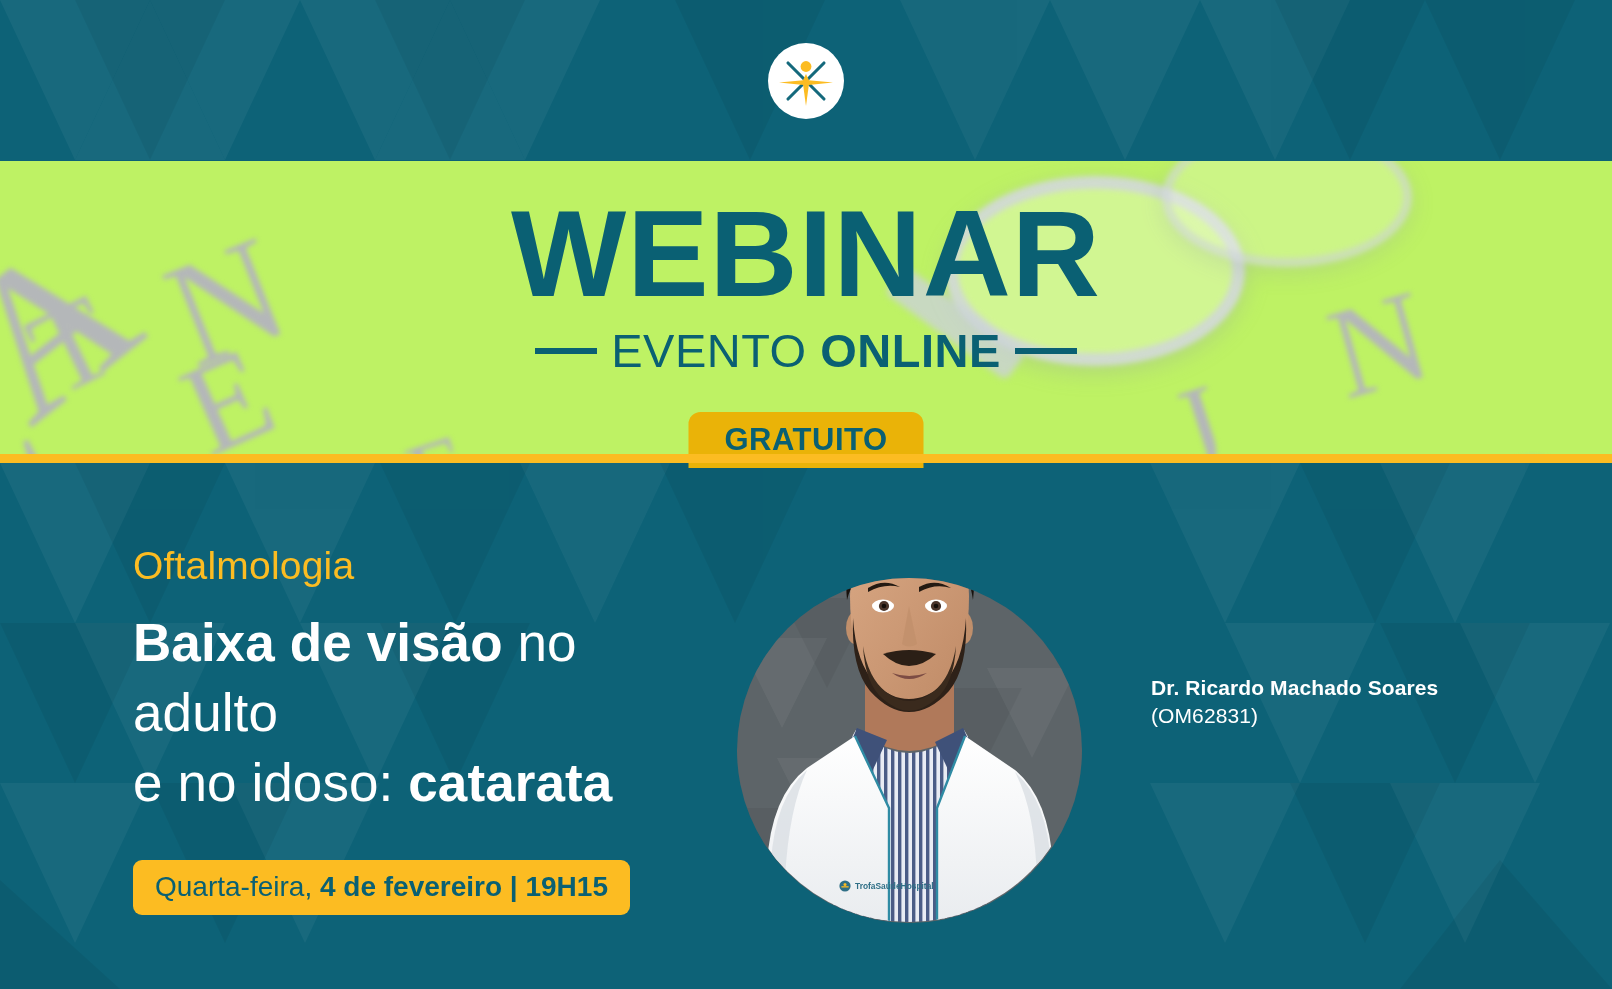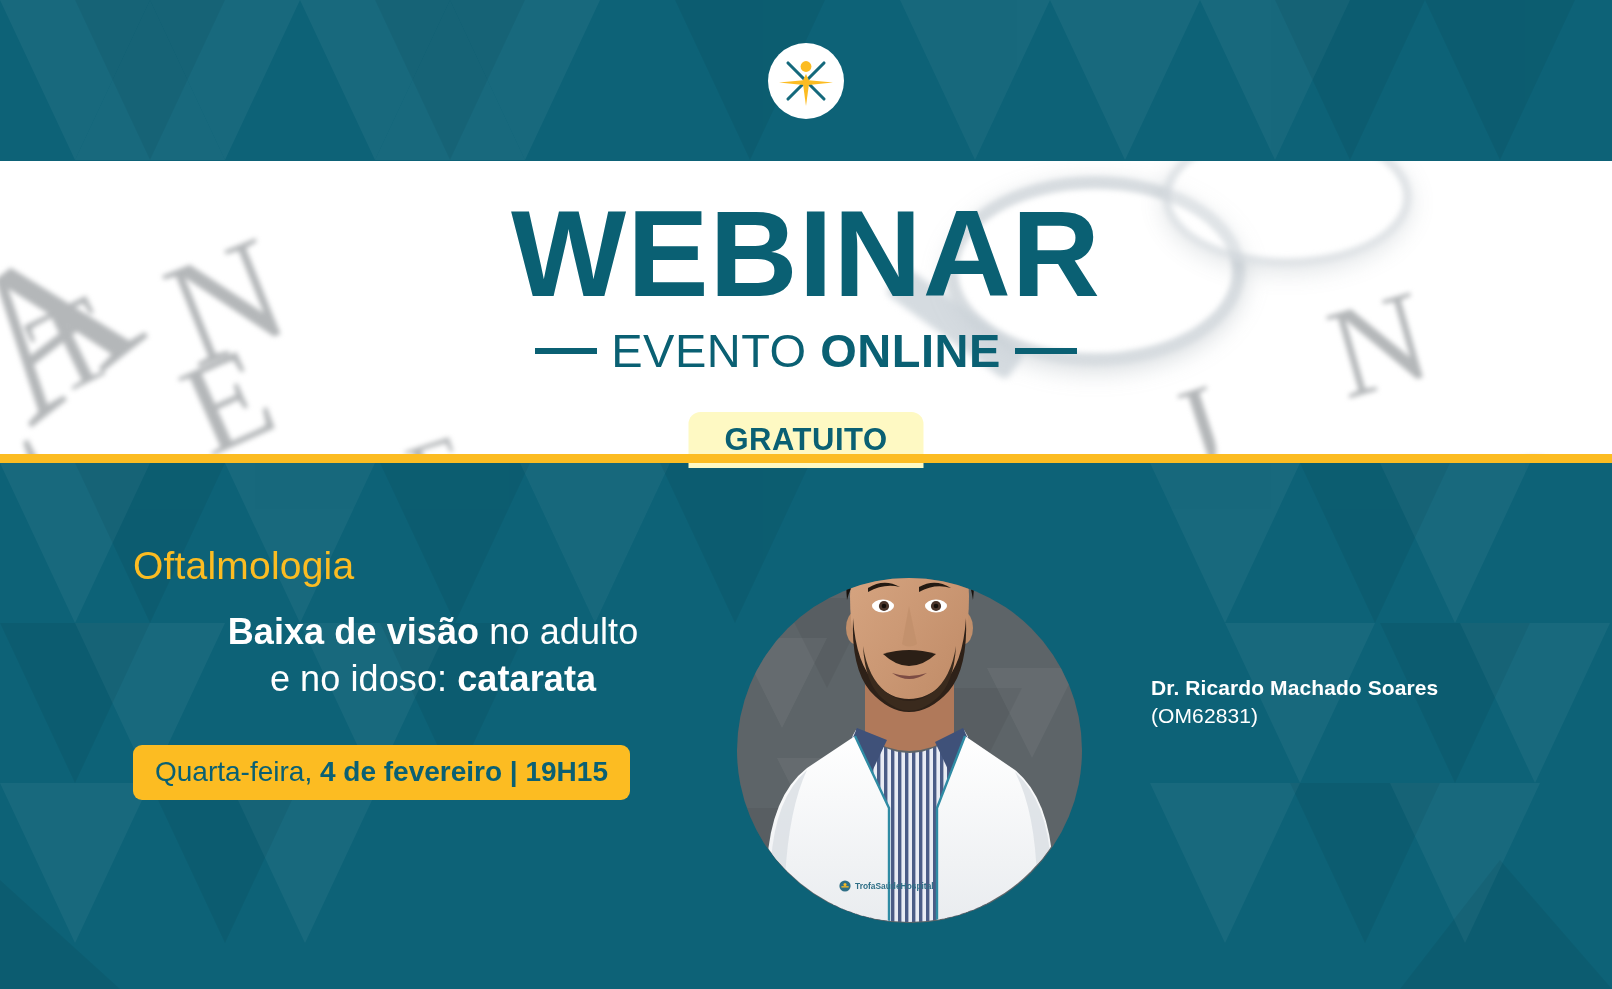--- a/index.html
+++ b/index.html
@@ -31,21 +31,21 @@
   .brand-text {
     font-size:53px; letter-spacing:-0.5px; color:#ffffff;
     white-space:nowrap; line-height:1;
   }
   .brand-text .b { font-weight:bold; }
   .brand-text .l { font-weight:300; }
 
   
   .banner {
     position:absolute; left:0; top:161px; width:1612px; height:293px;
-    background:#ffffff; overflow:hidden; z-index:4;
+    background:#bef264; overflow:hidden; z-index:4;
   }
   .chart-layer { position:absolute; inset:-60px; filter:blur(2.4px); }
   .chart-letter {
     position:absolute; font-family:"Liberation Serif", serif;
     color:#b4b7b9; font-weight:normal; line-height:1;
   }
   .lens {
     position:absolute; border-radius:50%;
     border:13px solid rgba(208,214,219,0.85);
     background:rgba(255,255,255,0.30);
@@ -74,43 +74,43 @@
     font-size:47px; color:#0a6073; letter-spacing:0.5px;
     line-height:1; white-space:nowrap;
   }
   .evento .lite { font-weight:300; }
   .evento .bold { font-weight:bold; }
 
   
   .gratuito {
     position:absolute; left:50%; transform:translateX(-50%);
     top:412px; z-index:6;
-    background:#fef9c3; border-radius:12px 12px 0 0;
+    background:#eab308; border-radius:12px 12px 0 0;
     padding:9px 36px 8px;
     font-size:31px; font-weight:bold; color:#0a6073;
     letter-spacing:0.5px; line-height:1.25;
   }
 
   
   .divider {
     position:absolute; left:0; top:454px; width:1612px; height:9px;
     background:#fcbc22; z-index:6;
   }
 
   
   .lower { position:absolute; left:0; top:463px; width:1438px; height:526px; z-index:5; }
 
   .copy { position:absolute; left:133px; top:82px; width:600px; }
   .specialty {
     font-size:39px; font-weight:300; color:#fcbc22;
     line-height:1.1; letter-spacing:0.2px;
   }
   .title {
-    margin-top:20px; font-size:36px; color:#ffffff;
-    line-height:1.32; font-weight:300; letter-spacing:0.1px;text-align:center;
+    margin-top:20px; font-size:53px; color:#ffffff;
+    line-height:1.32; font-weight:300; letter-spacing:0.1px;
   }
   .title b { font-weight:bold; }
   .date-badge {
     display:inline-block; margin-top:42px;
     background:#fcbc22; border-radius:9px;
     padding:11px 22px 12px;
     font-size:28px; color:#0a6073; line-height:1.15; white-space:nowrap;
   }
   .date-badge .bold { font-weight:bold; }
 

